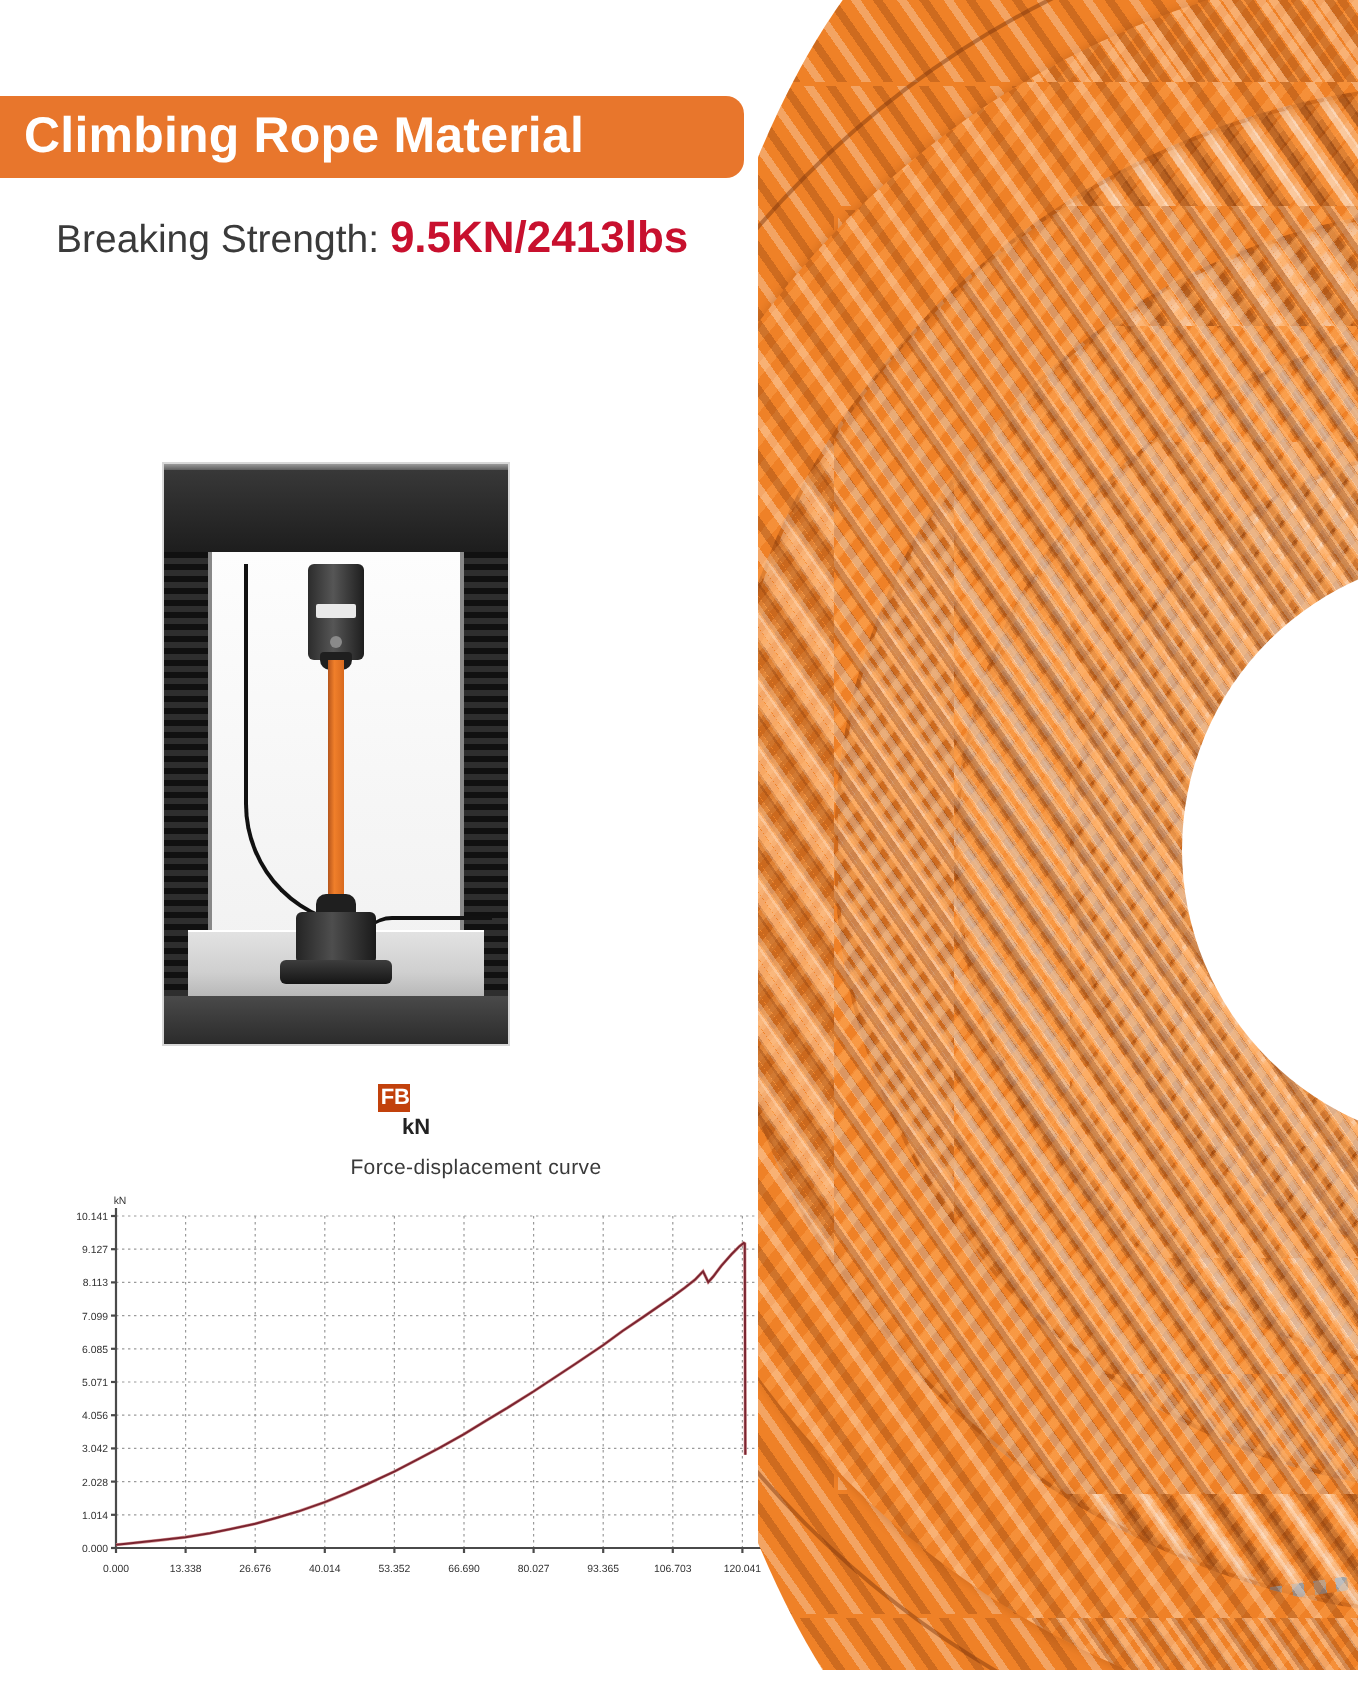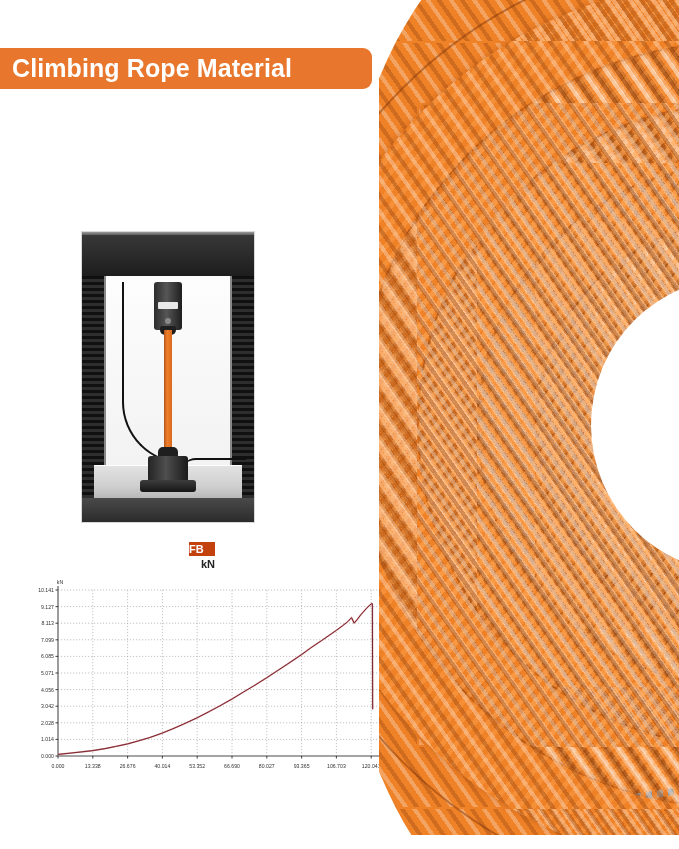--- a/index.html
+++ b/index.html
@@ -57,22 +57,22 @@
               border-radius:3px;}
   .m-flange{position:absolute;left:58px;top:248px;width:56px;height:12px;
             background:linear-gradient(180deg,#3d3d3d,#151515);border-radius:3px;}
   .m-cable{position:absolute;left:40px;top:50px;width:60px;height:180px;
            border-left:2px solid #111;border-bottom:2px solid #111;
            border-radius:0 0 0 70px;}
   .m-cable2{position:absolute;left:98px;top:226px;width:66px;height:14px;
             border-top:2px solid #111;border-radius:60px 0 0 0;}
 
   
-  .fb-badge{position:absolute;left:189px;top:542px;width:26px;height:14px;
-            background:#c2410c;display:flex;align-items:center;justify-content:flex-start;}
+  .fb-badge{position:absolute;left:189px;top:542px;width:16px;height:14px;
+            background:#c2410c;display:flex;align-items:center;justify-content:flex-end;}
   .fb-badge span{color:#fff;font-size:11px;font-weight:bold;line-height:1;}
   .fb-unit{position:absolute;left:189px;top:558px;width:38px;text-align:center;
            font-size:11px;color:#222;font-weight:bold;}
 
   
   .chart-wrap{position:absolute;left:18px;top:578px;width:400px;height:225px;}
   .chart-title{text-align:center;font-size:10.5px;color:#3a3a3a;
                letter-spacing:.2px;margin:0 0 6px 0;padding-left:40px;}
   svg.chart{display:block;}
   .axis-line{stroke:#4a4a4a;stroke-width:1.1;}
@@ -90,20 +90,23 @@
   .strand{position:absolute;border-radius:50%;}
 </style>
 </head>
 <body>
 
 <div class="banner">
   <div class="banner-text">Climbing Rope Material</div>
 </div>
 
 <div class="specs">
+  <div class="spec-line">
+    <span>Breaking Strength: </span><span class="spec-strong">9.5KN/2413lbs</span>
+  </div>
 </div>
 
 <div class="machine">
   <div class="m-tophood"></div>
   <div class="m-hood-hl"></div>
   <div class="m-colL"></div>
   <div class="m-colR"></div>
   <div class="m-cham"></div>
   <div class="m-cable"></div>
   <div class="m-cable2"></div>
@@ -118,20 +121,21 @@
   <div class="m-flange"></div>
   <div class="m-floor"></div>
 </div>
 
 <div class="fb-badge">
   <span>FB</span>
 </div>
 <div class="fb-unit">kN</div>
 
 <div class="chart-wrap">
+  <div class="chart-title">Force-displacement curve</div>
   <svg class="chart" id="chart-svg" width="400" height="200" viewBox="0 0 400 200">
       <text x="36" y="180" class="tick-lbl" text-anchor="end">0.000</text>
       <line x1="37.5" y1="178" x2="40" y2="178" class="axis-line"></line>
       <line x1="40" y1="161.40163691943596" x2="388" y2="161.40163691943596" class="grid"></line>
       <text x="36" y="163.40163691943596" class="tick-lbl" text-anchor="end">1.014</text>
       <line x1="37.5" y1="161.40163691943596" x2="40" y2="161.40163691943596" class="axis-line"></line>
       <line x1="40" y1="144.80327383887192" x2="388" y2="144.80327383887192" class="grid"></line>
       <text x="36" y="146.80327383887192" class="tick-lbl" text-anchor="end">2.028</text>
       <line x1="37.5" y1="144.80327383887192" x2="40" y2="144.80327383887192" class="axis-line"></line>
       <line x1="40" y1="128.20491075830788" x2="388" y2="128.20491075830788" class="grid"></line>

